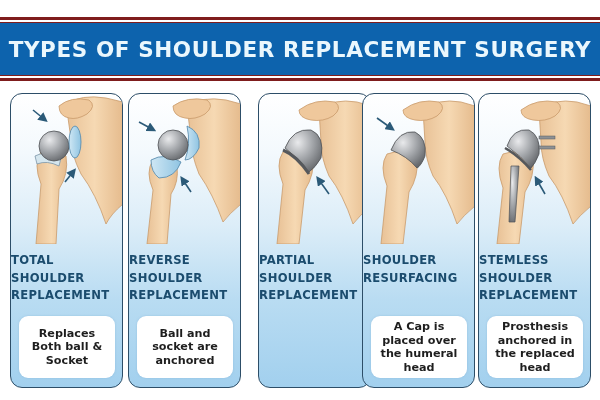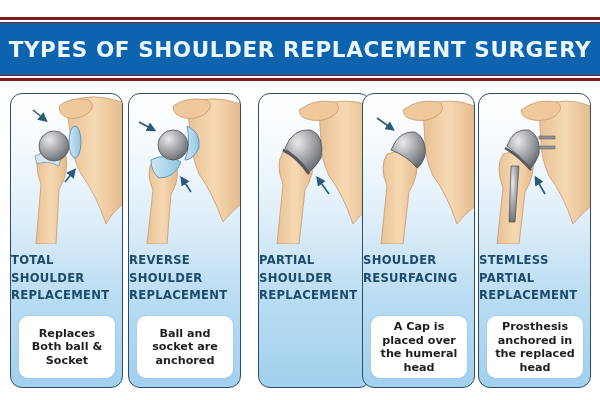--- a/index.html
+++ b/index.html
@@ -164,21 +164,21 @@
     <path d="M42,16 Q58,4 78,8 Q86,14 76,22 Q66,28 54,26 Q42,24 42,16Z" fill="#efc89c" stroke="#c99a6b" stroke-width="0.8"></path>
     <path d="M18,150 L24,94 Q16,72 24,60 Q40,54 54,64 Q56,82 46,98 L40,150 Z" fill="url(#boneG)" stroke="#c99a6b" stroke-width="0.8"></path>
     <path d="M32,72 L40,72 L36,128 L30,128 Z" fill="url(#metalG)" stroke="#4f5256" stroke-width="0.7"></path>
     <path d="M28,52 Q34,34 50,36 Q62,42 60,60 Q56,70 52,74 Q42,62 28,52Z" fill="url(#metalG)" stroke="#4f5256" stroke-width="0.8"></path>
     <path d="M26,54 Q40,62 52,76" stroke="#55585c" stroke-width="2.5" fill="none"></path>
     <rect x="60" y="42" width="16" height="3" fill="#8d9094" stroke="#55585c" stroke-width="0.5"></rect>
     <rect x="60" y="52" width="16" height="3" fill="#8d9094" stroke="#55585c" stroke-width="0.5"></rect>
     <line x1="66" y1="100" x2="58" y2="86" stroke="#2b5a78" stroke-width="1.6" marker-end="url(#arrowHead)"></line>
   </svg>
   <div class="card-title">STEMLESS
-PARTIAL
+SHOULDER
 REPLACEMENT</div>
   <div class="desc-box">
     <div class="desc-text">Prosthesis
 anchored in
 the replaced
 head</div>
   </div>
 </div>
 
 </body></html>

